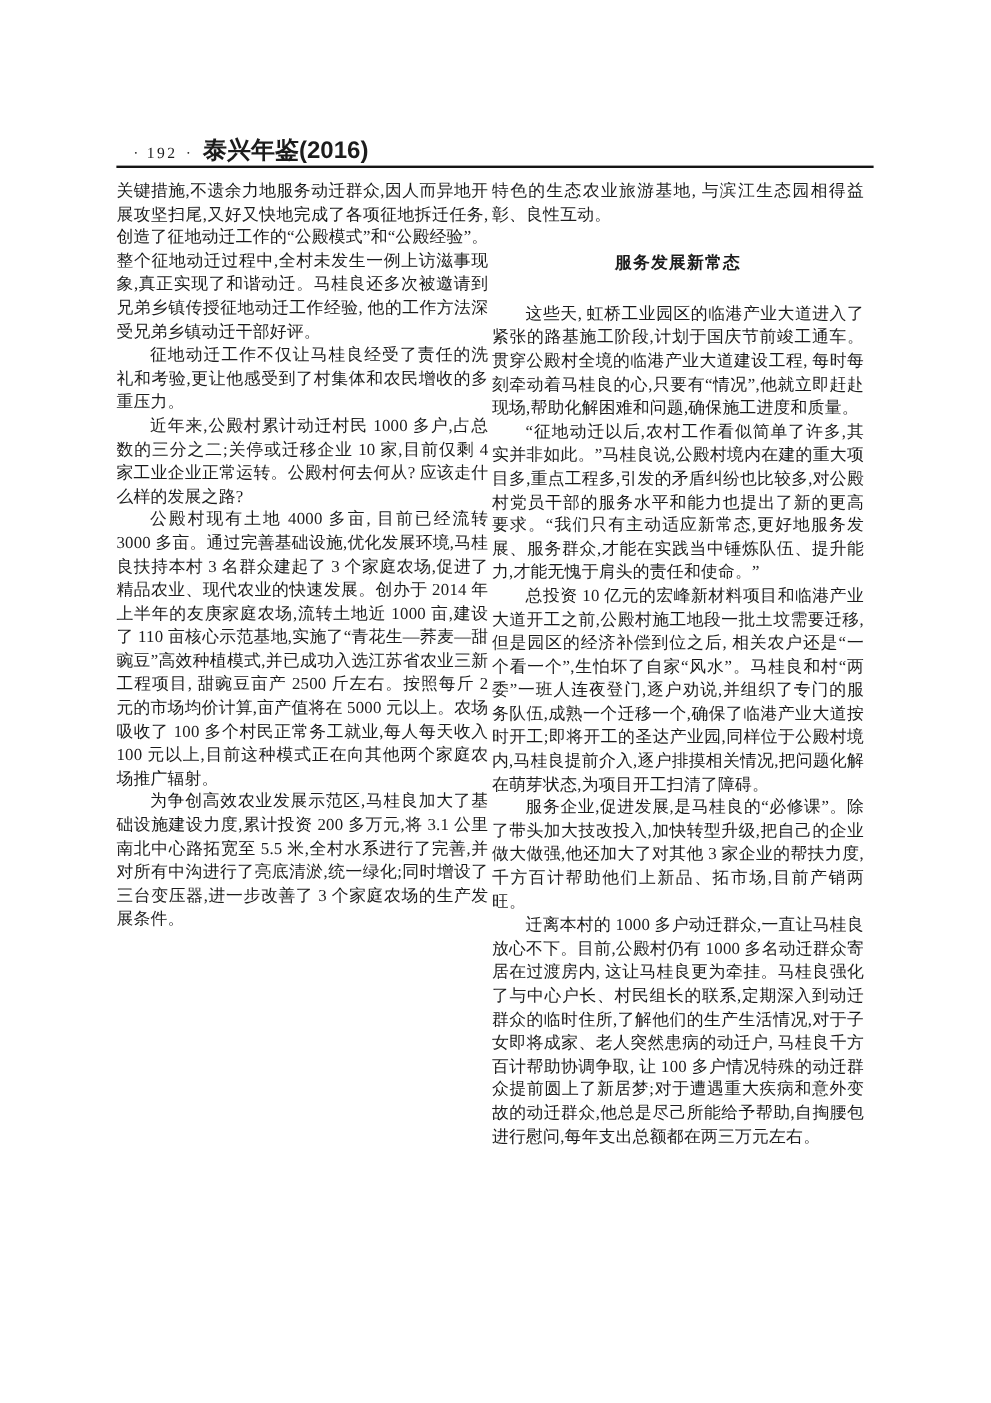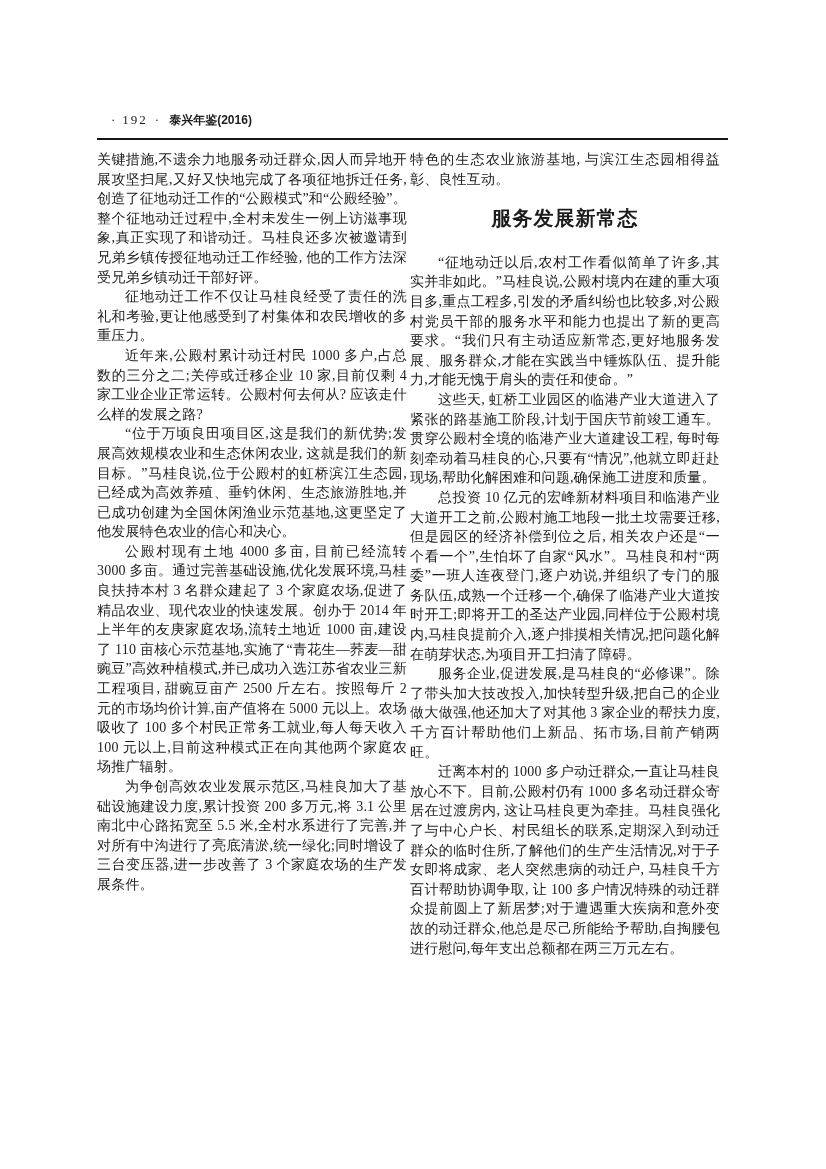--- a/index.html
+++ b/index.html
@@ -32,21 +32,21 @@
     font-size: 13px;
     padding: 0 7px;
   }
   .page-header .page-num {
     letter-spacing: 2px;
     font-size: 13px;
   }
   .page-header .book-title {
     font-family: "Liberation Sans", "DejaVu Sans", sans-serif;
     font-weight: bold;
-    font-size: 12px;
+    font-size: 20px;
     margin-left: 3px;
   }
   .header-rule {
     border: none;
     border-top: 2px solid #151515;
     margin: 4px 0 10px 0;
   }
   
   .columns {
     display: flex;
@@ -64,21 +64,21 @@
   .para {
     margin: 0;
     text-indent: 2em;
   }
   .para.no-indent {
     text-indent: 0;
   }
   .section-heading {
     font-family: "Liberation Sans", "DejaVu Sans", sans-serif;
     font-weight: bold;
-    font-size: 20px;
+    font-size: 14px;
     text-align: center;
     margin: 20px 0 24px 0;
     letter-spacing: 1px;
   }
 </style>
 </head>
 <body>
 
 <div class="page">
 
@@ -90,29 +90,28 @@
   </header>
 
   <hr class="header-rule">
 
   <main class="columns">
 
     <section class="col">
       <p class="para no-indent">关键措施,不遗余力地服务动迁群众,因人而异地开展攻坚扫尾,又好又快地完成了各项征地拆迁任务,创造了征地动迁工作的“公殿模式”和“公殿经验”。整个征地动迁过程中,全村未发生一例上访滋事现象,真正实现了和谐动迁。马桂良还多次被邀请到兄弟乡镇传授征地动迁工作经验, 他的工作方法深受兄弟乡镇动迁干部好评。</p>
       <p class="para">征地动迁工作不仅让马桂良经受了责任的洗礼和考验,更让他感受到了村集体和农民增收的多重压力。</p>
       <p class="para">近年来,公殿村累计动迁村民 1000 多户,占总数的三分之二;关停或迁移企业 10 家,目前仅剩 4 家工业企业正常运转。公殿村何去何从? 应该走什么样的发展之路?</p>
-      <p class="para">“位于万顷良田项目区,这是我们的新优势;发展高效规模农业和生态休闲农业, 这就是我们的新目标。”马桂良说,位于公殿村的虹桥滨江生态园,已经成为高效养殖、垂钓休闲、生态旅游胜地,并已成功创建为全国休闲渔业示范基地,这更坚定了他发展特色农业的信心和决心。</p>
       <p class="para">公殿村现有土地 4000 多亩, 目前已经流转 3000 多亩。通过完善基础设施,优化发展环境,马桂良扶持本村 3 名群众建起了 3 个家庭农场,促进了精品农业、现代农业的快速发展。创办于 2014 年上半年的友庚家庭农场,流转土地近 1000 亩,建设了 110 亩核心示范基地,实施了“青花生—荞麦—甜豌豆”高效种植模式,并已成功入选江苏省农业三新工程项目, 甜豌豆亩产 2500 斤左右。按照每斤 2 元的市场均价计算,亩产值将在 5000 元以上。农场吸收了 100 多个村民正常务工就业,每人每天收入 100 元以上,目前这种模式正在向其他两个家庭农场推广辐射。</p>
       <p class="para">为争创高效农业发展示范区,马桂良加大了基础设施建设力度,累计投资 200 多万元,将 3.1 公里南北中心路拓宽至 5.5 米,全村水系进行了完善,并对所有中沟进行了亮底清淤,统一绿化;同时增设了三台变压器,进一步改善了 3 个家庭农场的生产发展条件。</p>
     </section>
 
     <section class="col">
       <p class="para no-indent">特色的生态农业旅游基地, 与滨江生态园相得益彰、良性互动。</p>
       <h2 class="section-heading">服务发展新常态</h2>
+      <p class="para">这些天, 虹桥工业园区的临港产业大道进入了紧张的路基施工阶段,计划于国庆节前竣工通车。贯穿公殿村全境的临港产业大道建设工程, 每时每刻牵动着马桂良的心,只要有“情况”,他就立即赶赴现场,帮助化解困难和问题,确保施工进度和质量。</p>
       <p class="para">“征地动迁以后,农村工作看似简单了许多,其实并非如此。”马桂良说,公殿村境内在建的重大项目多,重点工程多,引发的矛盾纠纷也比较多,对公殿村党员干部的服务水平和能力也提出了新的更高要求。“我们只有主动适应新常态,更好地服务发展、服务群众,才能在实践当中锤炼队伍、提升能力,才能无愧于肩头的责任和使命。”</p>
-      <p class="para">这些天, 虹桥工业园区的临港产业大道进入了紧张的路基施工阶段,计划于国庆节前竣工通车。贯穿公殿村全境的临港产业大道建设工程, 每时每刻牵动着马桂良的心,只要有“情况”,他就立即赶赴现场,帮助化解困难和问题,确保施工进度和质量。</p>
       <p class="para">总投资 10 亿元的宏峰新材料项目和临港产业大道开工之前,公殿村施工地段一批土坟需要迁移,但是园区的经济补偿到位之后, 相关农户还是“一个看一个”,生怕坏了自家“风水”。马桂良和村“两委”一班人连夜登门,逐户劝说,并组织了专门的服务队伍,成熟一个迁移一个,确保了临港产业大道按时开工;即将开工的圣达产业园,同样位于公殿村境内,马桂良提前介入,逐户排摸相关情况,把问题化解在萌芽状态,为项目开工扫清了障碍。</p>
       <p class="para">服务企业,促进发展,是马桂良的“必修课”。除了带头加大技改投入,加快转型升级,把自己的企业做大做强,他还加大了对其他 3 家企业的帮扶力度,千方百计帮助他们上新品、拓市场,目前产销两旺。</p>
       <p class="para">迁离本村的 1000 多户动迁群众,一直让马桂良放心不下。目前,公殿村仍有 1000 多名动迁群众寄居在过渡房内, 这让马桂良更为牵挂。马桂良强化了与中心户长、村民组长的联系,定期深入到动迁群众的临时住所,了解他们的生产生活情况,对于子女即将成家、老人突然患病的动迁户, 马桂良千方百计帮助协调争取, 让 100 多户情况特殊的动迁群众提前圆上了新居梦;对于遭遇重大疾病和意外变故的动迁群众,他总是尽己所能给予帮助,自掏腰包进行慰问,每年支出总额都在两三万元左右。</p>
     </section>
 
   </main>
 </div>
 
 </body></html>

